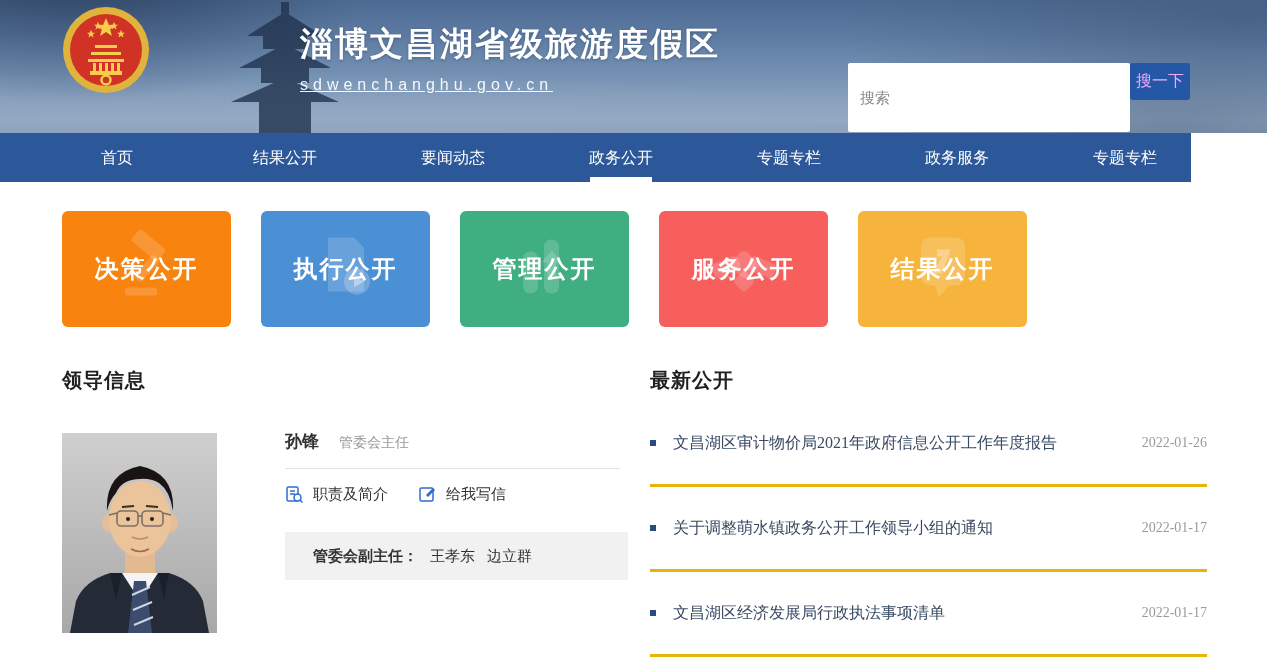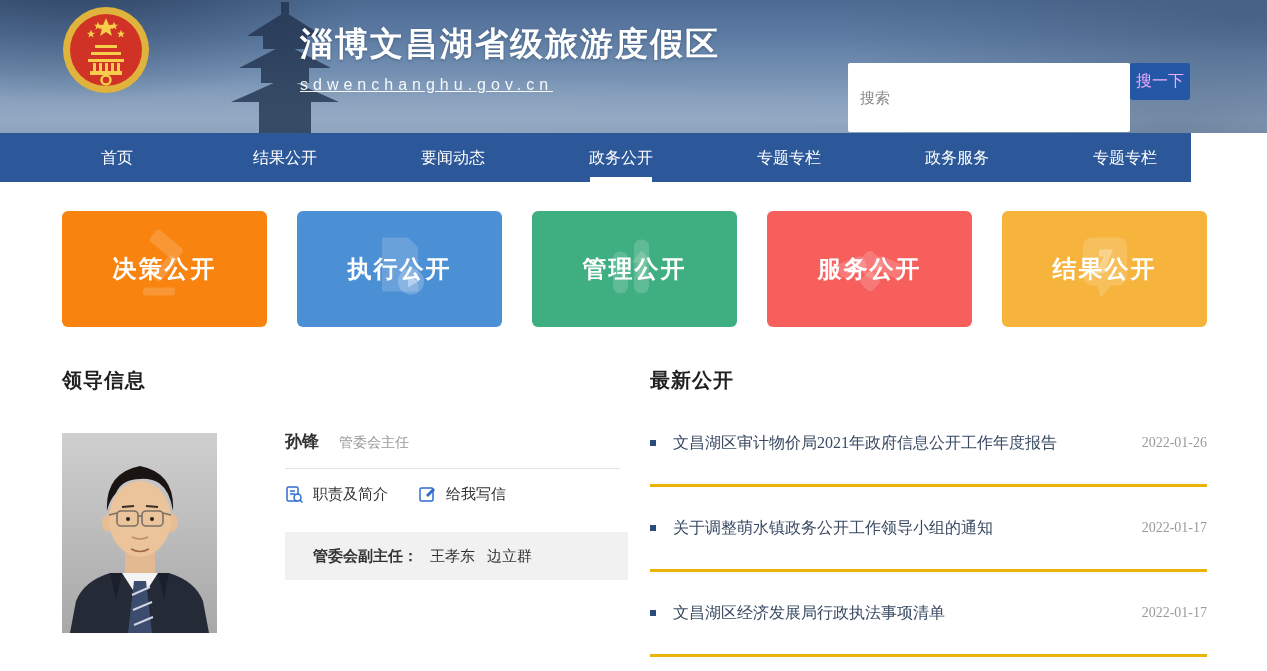--- a/index.html
+++ b/index.html
@@ -29,21 +29,21 @@
   
   .nav{position:absolute;top:133px;left:0;width:1191px;height:49px;background:#2c5899;}
   .nav-inner{position:absolute;left:33px;top:0;width:1176px;height:49px;display:flex;}
   .nav-item{width:168px;height:49px;line-height:49px;text-align:center;color:#fff;font-size:16px;
     cursor:pointer;position:relative;}
   .nav-item.active:after{content:"";position:absolute;left:50%;margin-left:-31px;bottom:0;
     width:62px;height:5px;background:#fff;}
 
   
   .cards{position:absolute;top:211px;left:62px;display:flex;gap:30px;}
-  .card{width:205px;height:116px;border-radius:6px;position:relative;overflow:hidden;cursor:pointer;
+  .card{width:169px;height:116px;border-radius:6px;position:relative;overflow:hidden;cursor:pointer;
     display:flex;align-items:center;justify-content:center;}
   .card-label{position:relative;z-index:2;color:#fff;font-size:24px;font-weight:bold;letter-spacing:2px;}
   .card-ico{position:absolute;z-index:1;left:50%;top:50%;transform:translate(-50%,-52%);}
   .card-decision{background:#f8830f;}
   .card-execution{background:#4b8fd4;}
   .card-management{background:#3fae80;}
   .card-service{background:#f75f5d;}
   .card-result{background:#f6b43d;}
 
   

